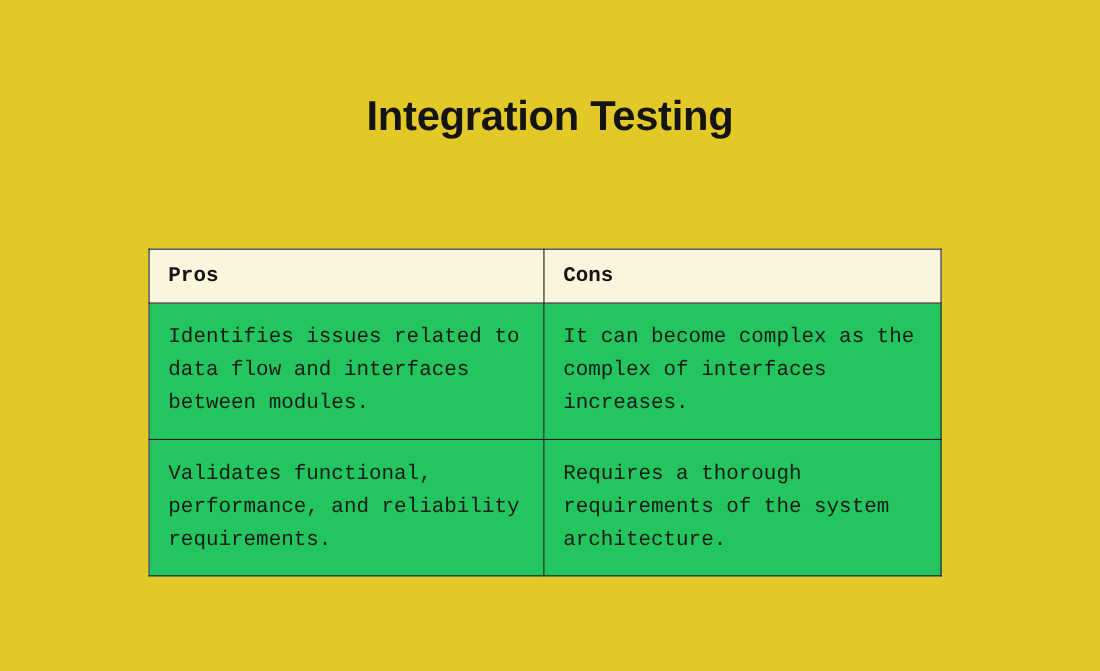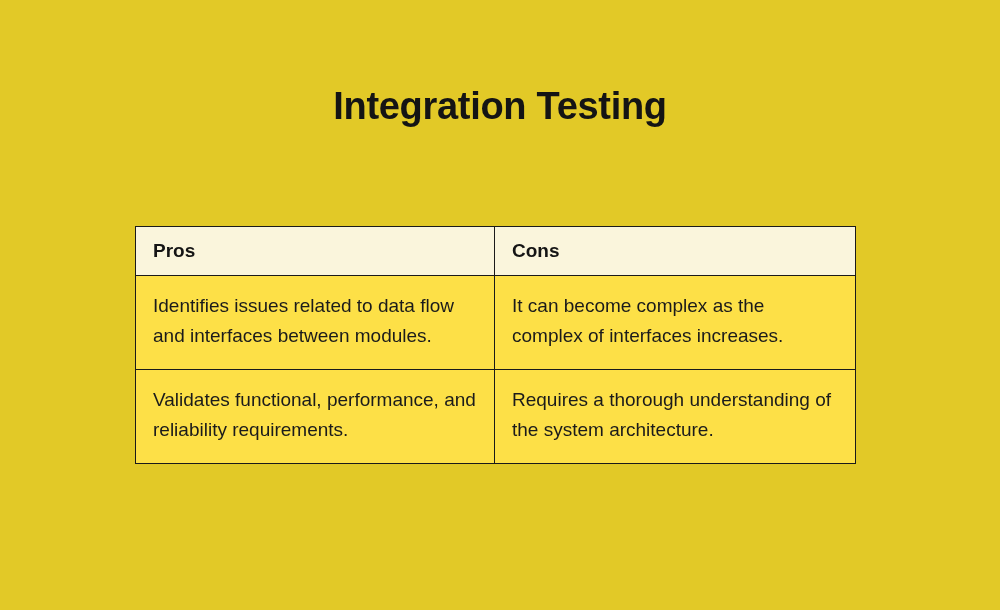--- a/index.html
+++ b/index.html
@@ -48,34 +48,35 @@
   }
 
   .proscons-table col.col-pros { width: 359px; }
   .proscons-table col.col-cons { width: 361px; }
 
   .proscons-table th,
   .proscons-table td {
     border: 1px solid #1a1a1a;
     vertical-align: top;
     text-align: left;
+    font-family: Liberation Mono, monospace;
   }
 
   .proscons-table thead th {
     background: #faf5dc;
     font-size: 19px;
     font-weight: bold;
     color: #141414;
     padding: 13px 17px 14px 17px;
     height: 20px;
     line-height: 21px;
   }
 
   .proscons-table tbody td {
-    background: #fde047;
+    background: #22c55e;
     font-size: 19px;
     font-weight: normal;
     color: #1b1b1b;
     padding: 15px 17px 18px 17px;
     line-height: 30px;
   }
 
   .cell-text {
     display: block;
   }
@@ -105,19 +106,19 @@
         </td>
         <td>
           <span class="cell-text">It can become complex as the complex of interfaces increases.</span>
         </td>
       </tr>
       <tr>
         <td>
           <span class="cell-text">Validates functional, performance, and reliability requirements.</span>
         </td>
         <td>
-          <span class="cell-text">Requires a thorough understanding of the system architecture.</span>
+          <span class="cell-text">Requires a thorough requirements of the system architecture.</span>
         </td>
       </tr>
     </tbody>
   </table>
 
 </div>
 
 </body></html>

